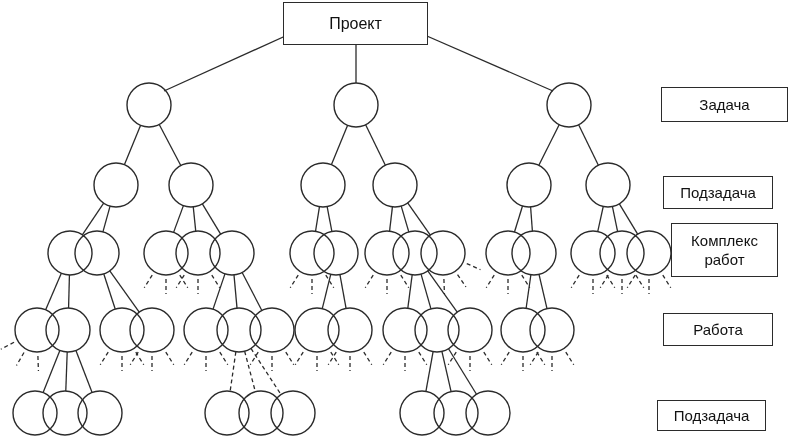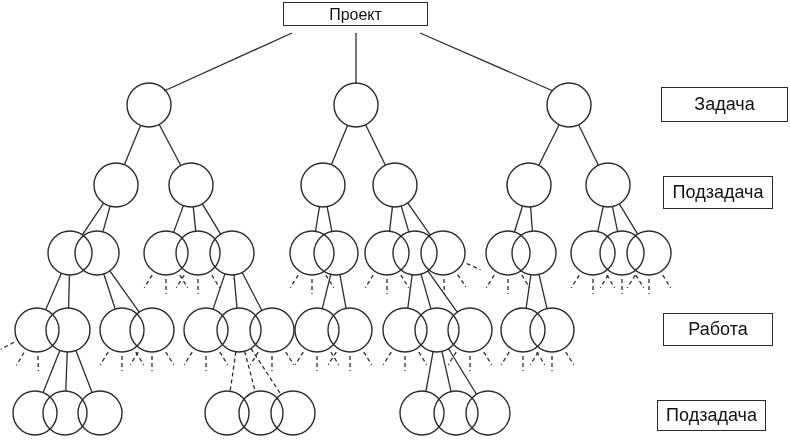--- a/index.html
+++ b/index.html
@@ -15,25 +15,25 @@
   .box {
     position: absolute;
     box-sizing: border-box;
     background: #ffffff;
     border: 1.5px solid #2b2b2b;
     display: flex;
     align-items: center;
     justify-content: center;
     text-align: center;
     color: #111111;
-    font-size: 18px;
+    font-size: 15px;
     line-height: 19px;
     white-space: pre-line;
   }
-  .root-box        { left: 283px; top: 2px;   width: 145px; height: 24px; font-size: 16px; }
+  .root-box        { left: 283px; top: 2px;   width: 145px; height: 43px; font-size: 16px; }
   .label-task      { left: 661px; top: 87px;  width: 127px; height: 35px; }
   .label-subtask   { left: 663px; top: 176px; width: 110px; height: 33px; }
   .label-wp        { left: 671px; top: 223px; width: 107px; height: 54px; }
   .label-work      { left: 663px; top: 313px; width: 110px; height: 33px; }
   .label-operation { left: 657px; top: 400px; width: 109px; height: 31px; }
 </style>
 </head>
 <body>
 
 <div class="canvas">
@@ -197,19 +197,23 @@
   <div class="box root-box">
     <span>Проект</span>
   </div>
 
   <div class="box label-task">
     <span>Задача</span>
   </div>
   <div class="box label-subtask">
     <span>Подзадача</span>
   </div>
+  <div class="box label-wp">
+    <span>Комплекс
+работ</span>
+  </div>
   <div class="box label-work">
     <span>Работа</span>
   </div>
   <div class="box label-operation">
     <span>Подзадача</span>
   </div>
 </div>
 
 </body></html>

